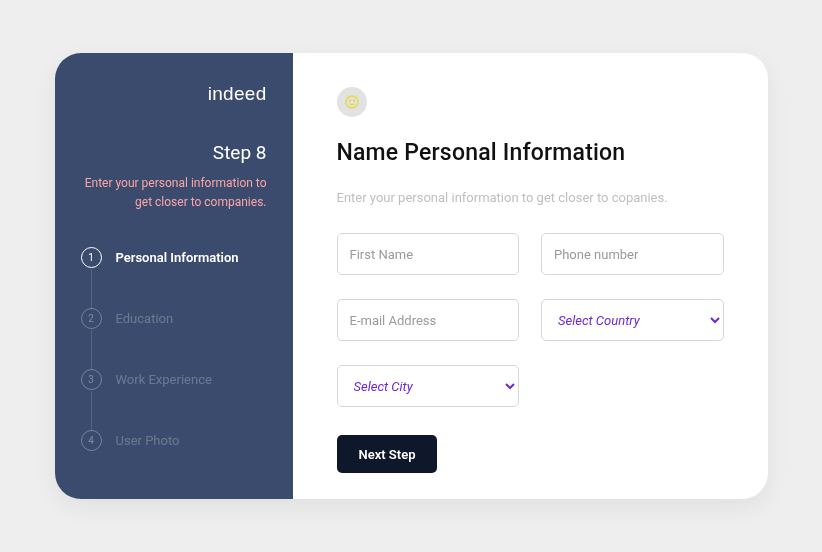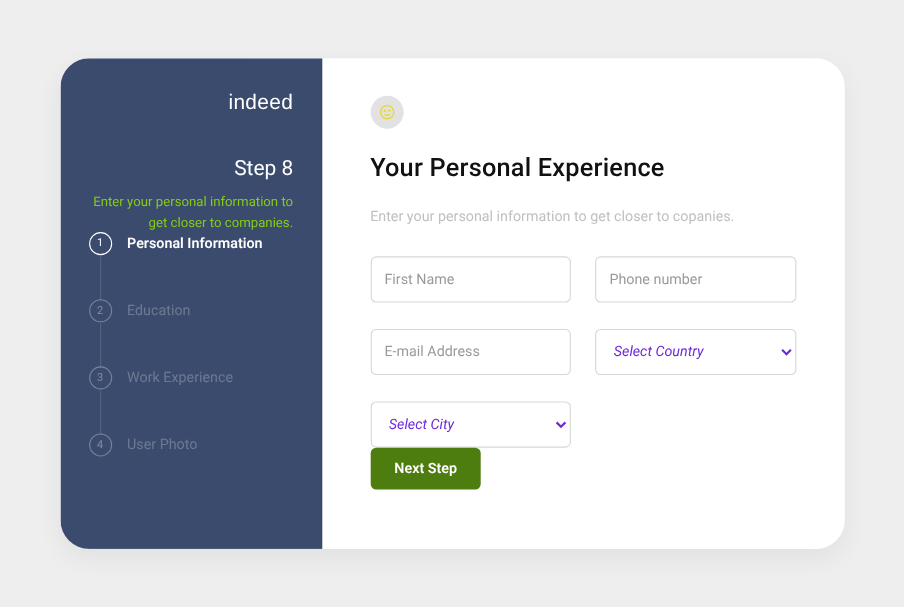--- a/index.html
+++ b/index.html
@@ -39,21 +39,22 @@
     font-family: Arial, sans-serif;
   }
   .step-title {
     font-size: 19px;
     font-weight: 400;
     margin-bottom: 10px;
   }
   .step-desc {
     font-size: 12px;
     line-height: 1.55;
-    color: #84cc16;
+    color: #fca5a5;
+    margin-bottom: 36px;
   }
   .steps { position: relative; }
   .step-row {
     display: flex;
     align-items: center;
     margin-bottom: 40px;
     position: relative;
   }
   .step-row:last-child { margin-bottom: 0; }
   .step-row::after {
@@ -117,36 +118,37 @@
   .form-desc {
     font-size: 13px;
     color: #bfbfbf;
     margin-bottom: 28px;
     margin-top: 24px;
   }
   .form-grid {
     display: grid;
     grid-template-columns: 1fr 1fr;
     gap: 24px 22px;
+    margin-bottom: 28px;
   }
   .field, .select {
     width: 100%;
     height: 42px;
     border: 1px solid #d7d7d7;
     border-radius: 5px;
     padding: 0 12px;
     font-size: 13px;
     font-family: inherit;
     color: #333;
     background: #fff;
   }
   .field::placeholder { color: #9a9a9a; }
   .select { color: #6d28d9; font-style: italic; }
   .btn {
-    background: #4d7c0f;
+    background: #0f172a;
     color: #fff;
     border: none;
     border-radius: 5px;
     padding: 10px 22px;
     height: 38px;
     font-size: 13px;
     font-weight: 600;
     cursor: pointer;
     font-family: inherit;
   }
@@ -184,21 +186,21 @@
   <main class="main">
     <div class="icon-badge">
       <svg viewBox="0 0 24 24" fill="none" stroke="#e7d93a" stroke-width="2">
         <circle cx="12" cy="12" r="9"></circle>
         <circle cx="9" cy="10" r="0.8" fill="#e7d93a"></circle>
         <circle cx="15" cy="10" r="0.8" fill="#e7d93a"></circle>
         <path d="M8.5 14.5c1 1.2 2.2 1.8 3.5 1.8s2.5-.6 3.5-1.8"></path>
       </svg>
     </div>
 
-    <h1 class="form-title">Your Personal Experience</h1>
+    <h1 class="form-title">Name Personal Information</h1>
     <p class="form-desc">Enter your personal information to get closer to copanies.</p>
 
     <div class="form-grid">
       <input class="field" type="text" placeholder="First Name" style="">
       <input class="field" type="text" placeholder="Phone number" style="">
       <input class="field" type="text" placeholder="E-mail Address" style="">
       <select class="select">
         <option>Select Country</option>
       </select>
       <select class="select">

